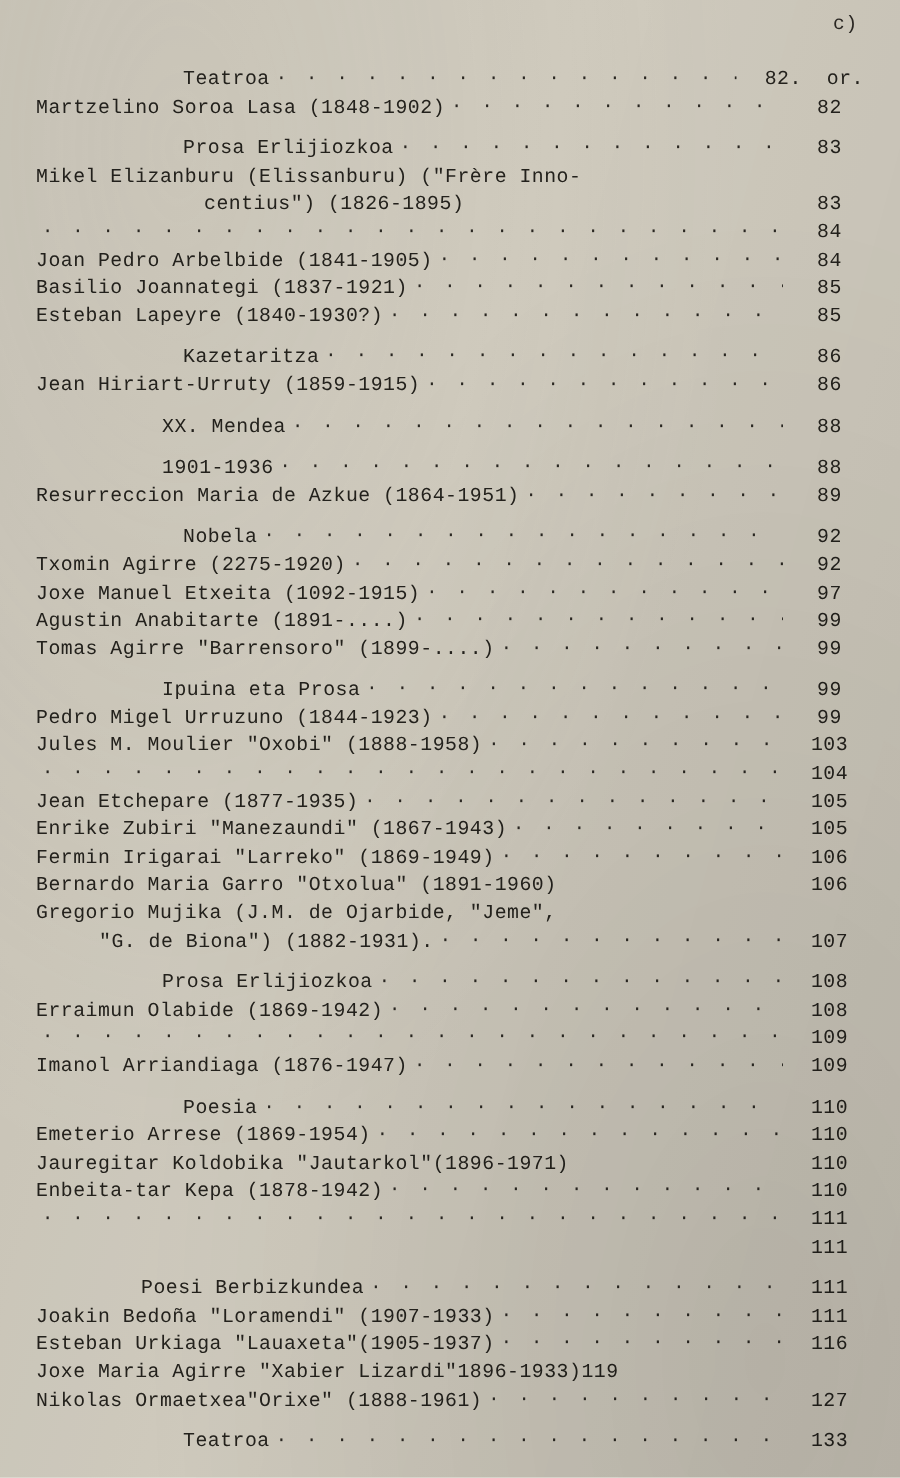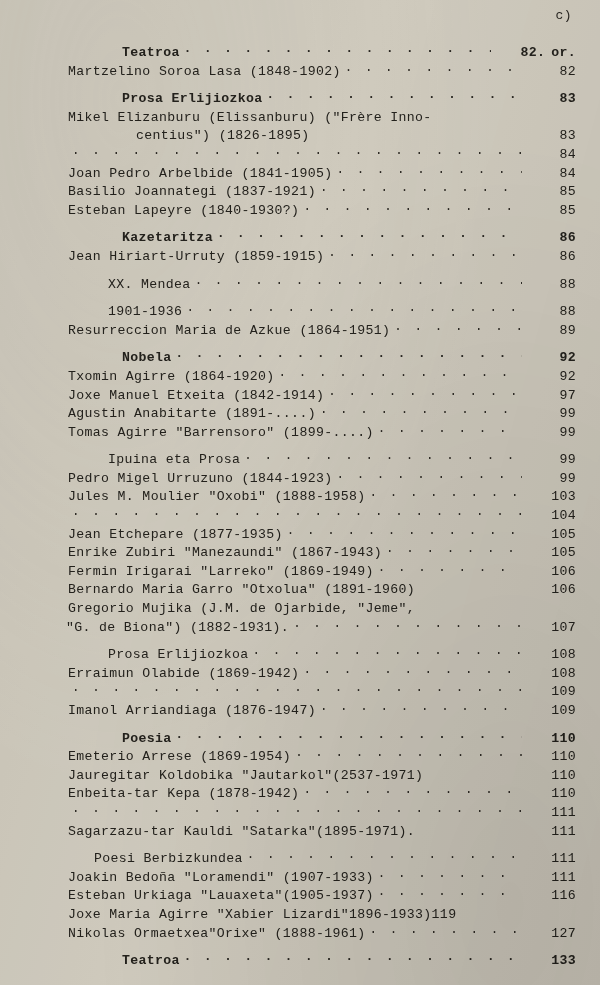--- a/index.html
+++ b/index.html
@@ -63,29 +63,29 @@
     margin: 0 4px;
     color: #2a2722;
     letter-spacing: 2.6px;
     font-size: 12.5px;
     position: relative;
     top: -1px;
   }
   .entry .pg {
     flex: 0 0 auto;
     width: 46px;
-    text-align: right;
+    text-align: center;
     padding-left: 4px;
   }
   
-  .ind-0  { padding-left: 0; margin-left: 44px; }
+  .ind-0  { padding-left: 0; }
   .ind-3  { padding-left: 42px; }
   .ind-5  { padding-left: 70px; }
   .ind-6  { padding-left: 84px; }
-  .ind-7  { padding-left: 98px; font-weight: bold; }
+  .ind-7  { padding-left: 98px; }
   .ind-8  { padding-left: 112px; }
   .gap {
     height: 9px;
   }
   .entry.nodots .dots { visibility: hidden; }
   .unit {
     padding-left: 6px;
   }
 </style>
 </head>
@@ -107,22 +107,22 @@
       <div class="gap"></div>
       <div class="entry ind-7"><span class="txt">Kazetaritza</span><span class="dots">· · · · · · · · · · · · · · · · · · · · · · · · · · · · · · · · · · · · · · · ·</span><span class="pg">86</span></div>
       <div class="entry ind-0"><span class="txt">Jean Hiriart-Urruty (1859-1915)</span><span class="dots">· · · · · · · · · · · · · · · · · · · · · · · · · · · · · · · · · · · · · · · ·</span><span class="pg">86</span></div>
       <div class="gap"></div>
       <div class="entry ind-6"><span class="txt">XX. Mendea</span><span class="dots">· · · · · · · · · · · · · · · · · · · · · · · · · · · · · · · · · · · · · · · ·</span><span class="pg">88</span></div>
       <div class="gap"></div>
       <div class="entry ind-6"><span class="txt">1901-1936</span><span class="dots">· · · · · · · · · · · · · · · · · · · · · · · · · · · · · · · · · · · · · · · ·</span><span class="pg">88</span></div>
       <div class="entry ind-0"><span class="txt">Resurreccion Maria de Azkue (1864-1951)</span><span class="dots">· · · · · · · · · · · · · · · · · · · · · · · · · · · · · · · · · · · · · · · ·</span><span class="pg">89</span></div>
       <div class="gap"></div>
       <div class="entry ind-7"><span class="txt">Nobela</span><span class="dots">· · · · · · · · · · · · · · · · · · · · · · · · · · · · · · · · · · · · · · · ·</span><span class="pg">92</span></div>
-      <div class="entry ind-0"><span class="txt">Txomin Agirre (1864-1920)</span><span class="dots">· · · · · · · · · · · · · · · · · · · · · · · · · · · · · · · · · · · · · · · ·</span><span class="pg">92</span></div>
-      <div class="entry ind-0"><span class="txt">Joxe Manuel Etxeita (1842-1914)</span><span class="dots">· · · · · · · · · · · · · · · · · · · · · · · · · · · · · · · · · · · · · · · ·</span><span class="pg">97</span></div>
+      <div class="entry ind-0"><span class="txt">Txomin Agirre (2275-1920)</span><span class="dots">· · · · · · · · · · · · · · · · · · · · · · · · · · · · · · · · · · · · · · · ·</span><span class="pg">92</span></div>
+      <div class="entry ind-0"><span class="txt">Joxe Manuel Etxeita (1092-1915)</span><span class="dots">· · · · · · · · · · · · · · · · · · · · · · · · · · · · · · · · · · · · · · · ·</span><span class="pg">97</span></div>
       <div class="entry ind-0"><span class="txt">Agustin Anabitarte (1891-....)</span><span class="dots">· · · · · · · · · · · · · · · · · · · · · · · · · · · · · · · · · · · · · · · ·</span><span class="pg">99</span></div>
       <div class="entry ind-0"><span class="txt">Tomas Agirre "Barrensoro" (1899-....)</span><span class="dots">· · · · · · · · · · · · · · · · · · · · · · · · · · · · · · · · · · · · · · · ·</span><span class="pg">99</span></div>
       <div class="gap"></div>
       <div class="entry ind-6"><span class="txt">Ipuina eta Prosa</span><span class="dots">· · · · · · · · · · · · · · · · · · · · · · · · · · · · · · · · · · · · · · · ·</span><span class="pg">99</span></div>
       <div class="entry ind-0"><span class="txt">Pedro Migel Urruzuno (1844-1923)</span><span class="dots">· · · · · · · · · · · · · · · · · · · · · · · · · · · · · · · · · · · · · · · ·</span><span class="pg">99</span></div>
       <div class="entry ind-0"><span class="txt">Jules M. Moulier "Oxobi" (1888-1958)</span><span class="dots">· · · · · · · · · · · · · · · · · · · · · · · · · · · · · · · · · · · · · · · ·</span><span class="pg">103</span></div>
       <div class="entry ind-0"><span class="dots">· · · · · · · · · · · · · · · · · · · · · · · · · · · · · · · · · · · · · · · ·</span><span class="pg">104</span></div>
       <div class="entry ind-0"><span class="txt">Jean Etchepare (1877-1935)</span><span class="dots">· · · · · · · · · · · · · · · · · · · · · · · · · · · · · · · · · · · · · · · ·</span><span class="pg">105</span></div>
       <div class="entry ind-0"><span class="txt">Enrike Zubiri "Manezaundi" (1867-1943)</span><span class="dots">· · · · · · · · · · · · · · · · · · · · · · · · · · · · · · · · · · · · · · · ·</span><span class="pg">105</span></div>
       <div class="entry ind-0"><span class="txt">Fermin Irigarai "Larreko" (1869-1949)</span><span class="dots">· · · · · · · · · · · · · · · · · · · · · · · · · · · · · · · · · · · · · · · ·</span><span class="pg">106</span></div>
@@ -130,24 +130,24 @@
       <div class="entry ind-0 nodots"><span class="txt">Gregorio Mujika (J.M. de Ojarbide, "Jeme",</span><span class="dots">· · · · · · · · · · · · · · · · · · · · · · · · · · · · · · · · · · · · · · · ·</span><span class="pg"></span></div>
       <div class="entry ind-3"><span class="txt">"G. de Biona") (1882-1931).</span><span class="dots">· · · · · · · · · · · · · · · · · · · · · · · · · · · · · · · · · · · · · · · ·</span><span class="pg">107</span></div>
       <div class="gap"></div>
       <div class="entry ind-6"><span class="txt">Prosa Erlijiozkoa</span><span class="dots">· · · · · · · · · · · · · · · · · · · · · · · · · · · · · · · · · · · · · · · ·</span><span class="pg">108</span></div>
       <div class="entry ind-0"><span class="txt">Erraimun Olabide (1869-1942)</span><span class="dots">· · · · · · · · · · · · · · · · · · · · · · · · · · · · · · · · · · · · · · · ·</span><span class="pg">108</span></div>
       <div class="entry ind-0"><span class="dots">· · · · · · · · · · · · · · · · · · · · · · · · · · · · · · · · · · · · · · · ·</span><span class="pg">109</span></div>
       <div class="entry ind-0"><span class="txt">Imanol Arriandiaga (1876-1947)</span><span class="dots">· · · · · · · · · · · · · · · · · · · · · · · · · · · · · · · · · · · · · · · ·</span><span class="pg">109</span></div>
       <div class="gap"></div>
       <div class="entry ind-7"><span class="txt">Poesia</span><span class="dots">· · · · · · · · · · · · · · · · · · · · · · · · · · · · · · · · · · · · · · · ·</span><span class="pg">110</span></div>
       <div class="entry ind-0"><span class="txt">Emeterio Arrese (1869-1954)</span><span class="dots">· · · · · · · · · · · · · · · · · · · · · · · · · · · · · · · · · · · · · · · ·</span><span class="pg">110</span></div>
-      <div class="entry ind-0 nodots"><span class="txt">Jauregitar Koldobika "Jautarkol"(2537-1971)</span><span class="dots">· · · · · · · · · · · · · · · · · · · · · · · · · · · · · · · · · · · · · · · ·</span><span class="pg">110</span></div>
+      <div class="entry ind-0 nodots"><span class="txt">Jauregitar Koldobika "Jautarkol"(1896-1971)</span><span class="dots">· · · · · · · · · · · · · · · · · · · · · · · · · · · · · · · · · · · · · · · ·</span><span class="pg">110</span></div>
       <div class="entry ind-0"><span class="txt">Enbeita-tar Kepa (1878-1942)</span><span class="dots">· · · · · · · · · · · · · · · · · · · · · · · · · · · · · · · · · · · · · · · ·</span><span class="pg">110</span></div>
       <div class="entry ind-0"><span class="dots">· · · · · · · · · · · · · · · · · · · · · · · · · · · · · · · · · · · · · · · ·</span><span class="pg">111</span></div>
-      <div class="entry ind-0 nodots"><span class="txt">Sagarzazu-tar Kauldi "Satarka"(1895-1971).</span><span class="dots">· · · · · · · · · · · · · · · · · · · · · · · · · · · · · · · · · · · · · · · ·</span><span class="pg">111</span></div>
+      <div class="entry ind-0 nodots"><span class="dots">· · · · · · · · · · · · · · · · · · · · · · · · · · · · · · · · · · · · · · · ·</span><span class="pg">111</span></div>
       <div class="gap"></div>
       <div class="entry ind-5"><span class="txt">Poesi Berbizkundea</span><span class="dots">· · · · · · · · · · · · · · · · · · · · · · · · · · · · · · · · · · · · · · · ·</span><span class="pg">111</span></div>
       <div class="entry ind-0"><span class="txt">Joakin Bedoña "Loramendi" (1907-1933)</span><span class="dots">· · · · · · · · · · · · · · · · · · · · · · · · · · · · · · · · · · · · · · · ·</span><span class="pg">111</span></div>
       <div class="entry ind-0"><span class="txt">Esteban Urkiaga "Lauaxeta"(1905-1937)</span><span class="dots">· · · · · · · · · · · · · · · · · · · · · · · · · · · · · · · · · · · · · · · ·</span><span class="pg">116</span></div>
       <div class="entry ind-0 nodots"><span class="txt">Joxe Maria Agirre "Xabier Lizardi"1896-1933)119</span><span class="dots">· · · · · · · · · · · · · · · · · · · · · · · · · · · · · · · · · · · · · · · ·</span><span class="pg"></span></div>
       <div class="entry ind-0"><span class="txt">Nikolas Ormaetxea"Orixe" (1888-1961)</span><span class="dots">· · · · · · · · · · · · · · · · · · · · · · · · · · · · · · · · · · · · · · · ·</span><span class="pg">127</span></div>
       <div class="gap"></div>
       <div class="entry ind-7"><span class="txt">Teatroa</span><span class="dots">· · · · · · · · · · · · · · · · · · · · · · · · · · · · · · · · · · · · · · · ·</span><span class="pg">133</span></div>
     </div>
 </div>

